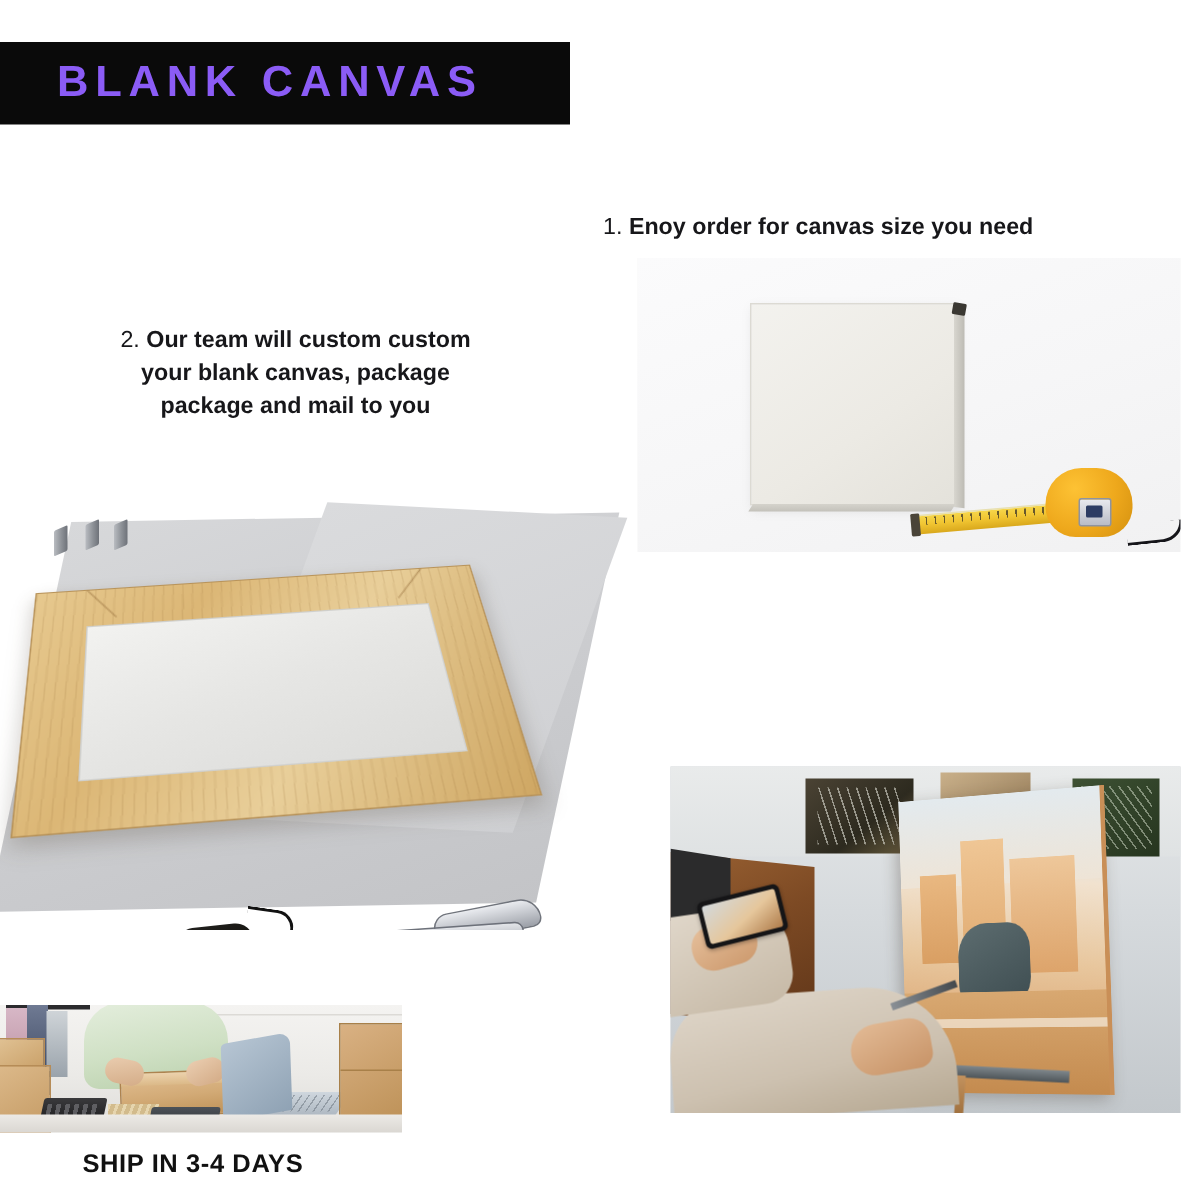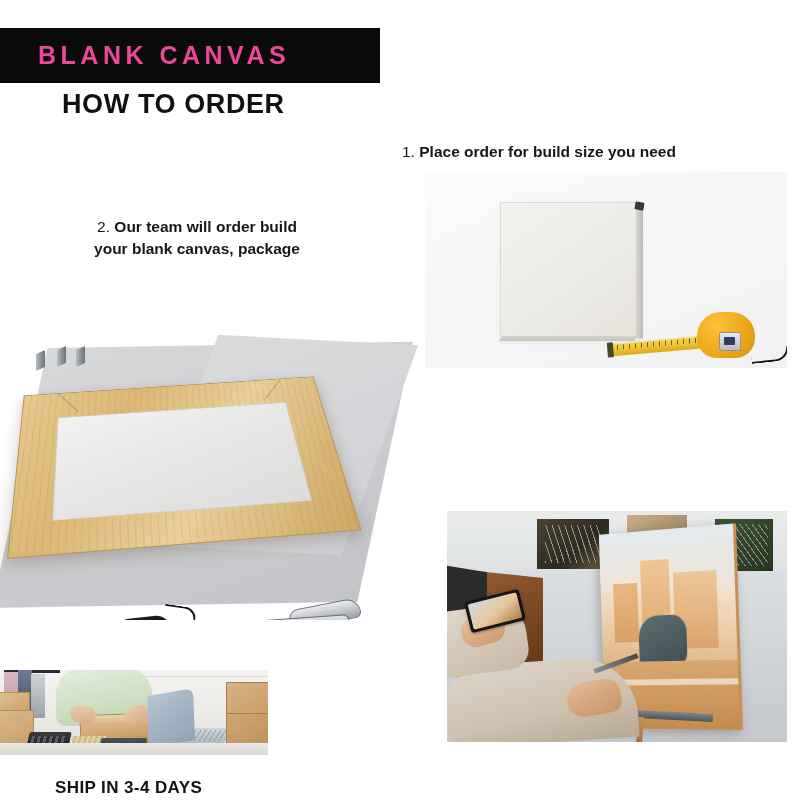--- a/index.html
+++ b/index.html
@@ -14,22 +14,22 @@
   }
   .page{position:absolute;inset:0;background:#fff;}
 
   
   .title-bar{
     position:absolute;left:0;top:28px;width:380px;height:55px;
     background:#0a0a0a;
     display:flex;align-items:center;
   }
   .title-bar .title-text{
-    color:#ec4899;
-    font-size:25px;
+    color:#8b5cf6;
+    font-size:29px;
     font-weight:bold;
     letter-spacing:4.5px;
     margin-left:38px;
     line-height:1;
     white-space:nowrap;
   }
   .subtitle{
     position:absolute;left:62px;top:89px;
     color:#111111;
     font-size:27px;
@@ -50,21 +50,20 @@
   #caption-1{left:402px;top:141px;white-space:nowrap;}
   #caption-2{left:52px;top:216px;width:290px;text-align:center;}
   #caption-3{left:423px;top:755px;white-space:nowrap;}
   .ship-label{
     position:absolute;left:55px;top:766px;
     color:#111;
     font-size:17px;
     font-weight:bold;
     letter-spacing:0.4px;
     white-space:nowrap;
-    margin-top:12px;
   }
 
   
   .photo{position:absolute;overflow:hidden;}
 
   
   #photo-canvas{left:425px;top:172px;width:362px;height:196px;background:#f7f7f8;}
   #photo-canvas .wall{position:absolute;inset:0;
     background:linear-gradient(160deg,#fbfbfc 0%,#f6f6f7 55%,#f1f1f2 100%);}
   .canvas-board{
@@ -403,25 +402,24 @@
   }
 </style>
 </head>
 <body>
 
 <div class="page">
 
   <div class="title-bar">
     <span class="title-text">BLANK CANVAS</span>
   </div>
-  <div class="subtitle">HOW TO ORDER</div>
 
   <div class="step-caption" id="caption-1">
     <span class="num">1.</span>
-    <span>Place order for build size you need</span>
+    <span>Enoy order for canvas size you need</span>
   </div>
 
   <div class="photo" id="photo-canvas">
     <div class="wall"></div>
     <div class="canvas-board">
       <div class="edge-r"></div>
       <div class="edge-b"></div>
       <div class="corner"></div>
     </div>
     <div class="tape-blade">
@@ -429,23 +427,24 @@
       <div class="hook"></div>
     </div>
     <div class="tape-body"></div>
     <div class="tape-hub"></div>
     <div class="tape-cord"></div>
   </div>
 
   <div class="step-caption" id="caption-2">
     <div>
       <span class="num">2.</span>
-      <span>Our team will order build</span>
+      <span>Our team will custom custom</span>
     </div>
     <div>your blank canvas, package</div>
+    <div>package and mail to you</div>
   </div>
 
   <div class="photo" id="photo-frame">
     <div class="grey-sheet"></div>
     <div class="grey-sheet-2"></div>
 
     <div class="staple" id="staple-1"></div>
     <div class="staple" id="staple-2"></div>
     <div class="staple" id="staple-3"></div>
 

